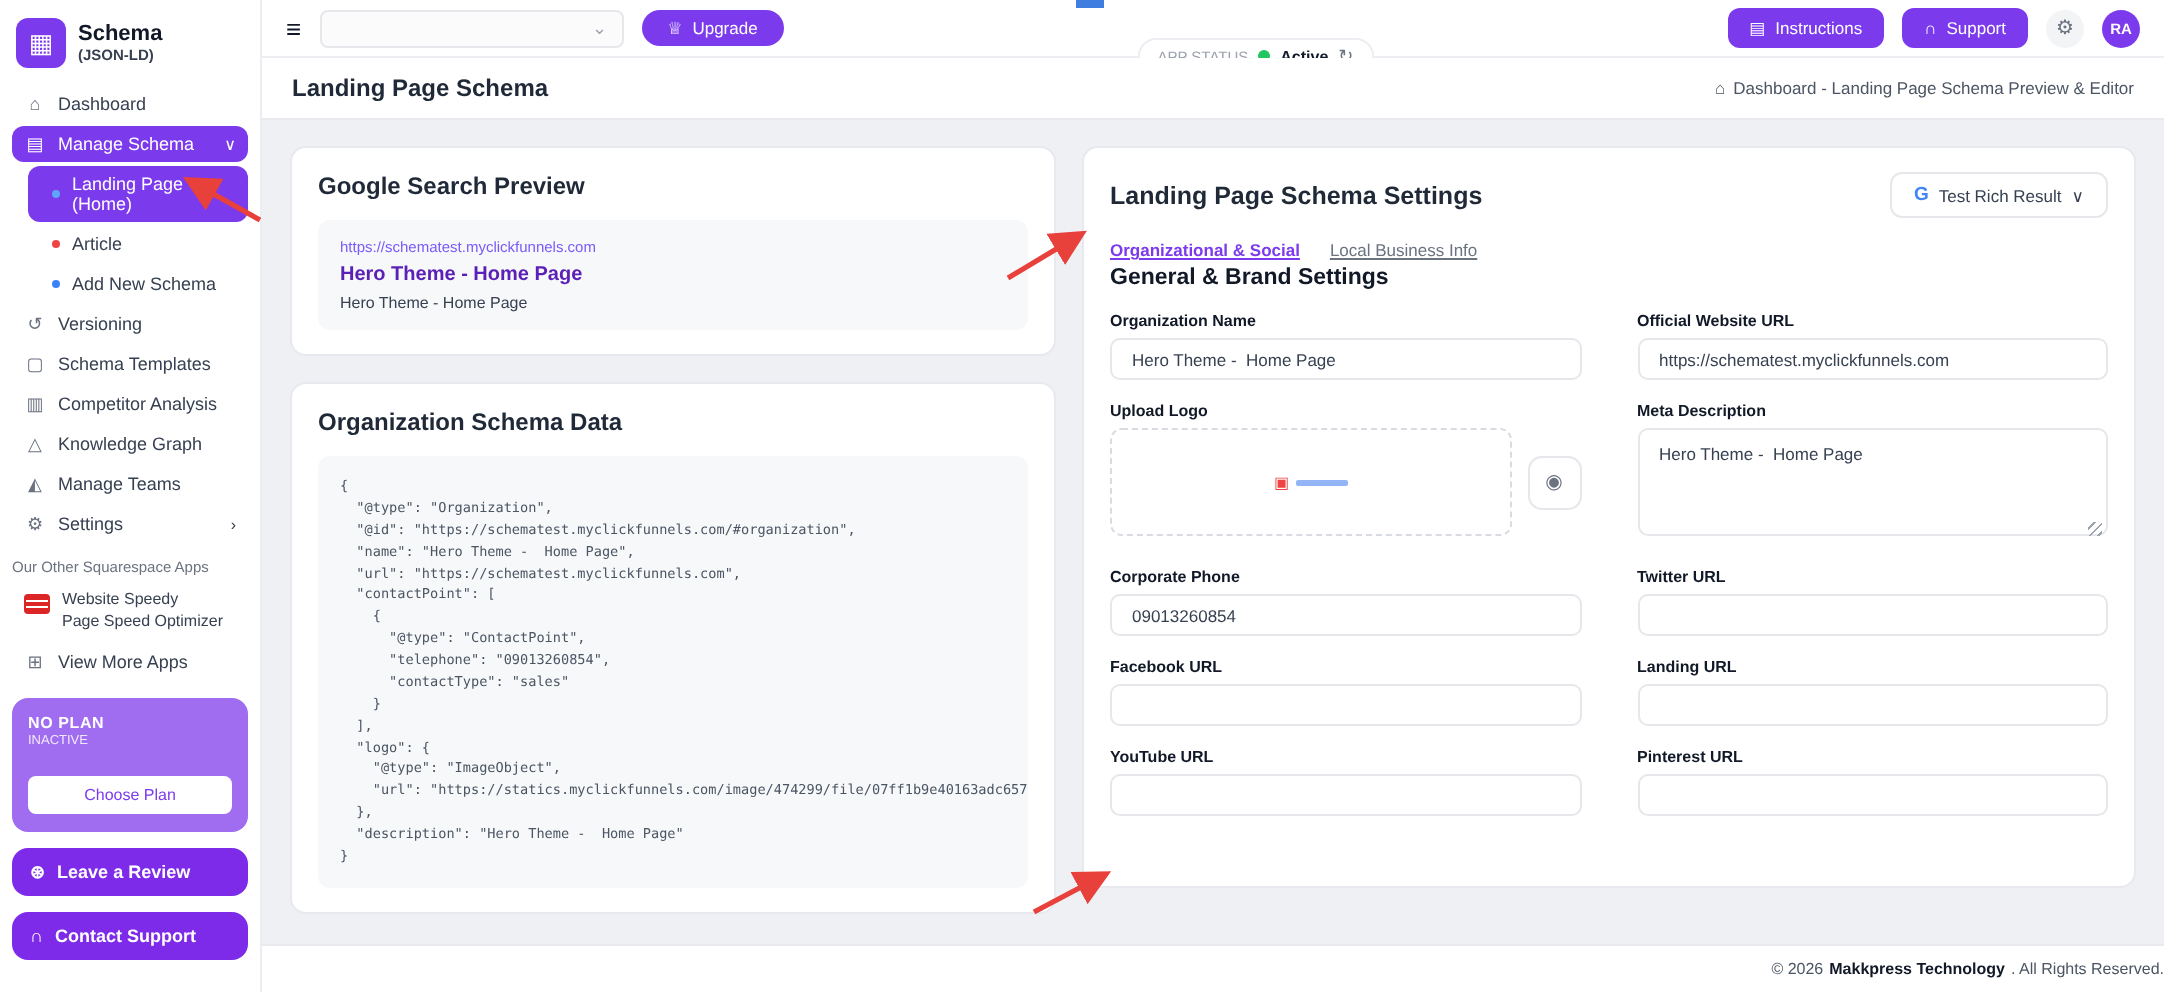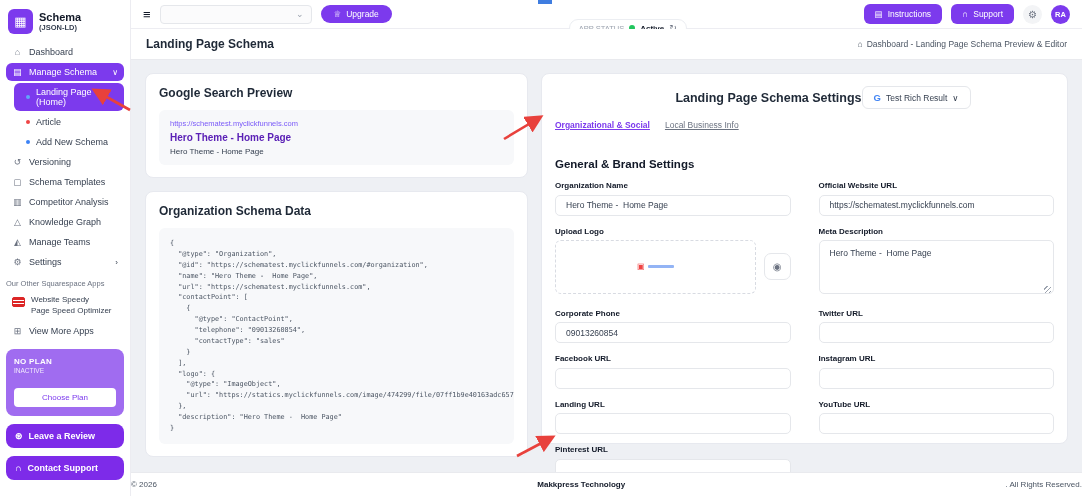--- a/index.html
+++ b/index.html
@@ -79,50 +79,50 @@
   .preview-box { background:#f7f8fa; border-radius:6px; padding:9px 11px; margin-top:10px; }
   .g-url { font-size:7.5px; color:#7a5af8; }
   .g-title { font-size:10px; font-weight:bold; color:#5b21b6; margin-top:4px; }
   .g-desc { font-size:8px; color:#374151; margin-top:4px; }
 
   .json-box { background:#f7f8fa; border-radius:6px; padding:10px 11px; margin:10px 0 0;
     font-family:"DejaVu Sans Mono", monospace; font-size:6.8px; line-height:1.6; color:#4b5563;
     white-space:pre; overflow:hidden; }
 
   .settings-card { flex:1; display:flex; flex-direction:column; min-width:0; }
-  .set-head { display:flex; justify-content:center; align-items:center;margin-left:37px; }
+  .set-head { display:flex; justify-content:space-between; align-items:center; }
   .set-title { font-size:12.5px; font-weight:bold; color:#1f2937; }
   .test-btn { border:1px solid #e5e7eb; border-radius:6px; background:#fff; padding:5px 11px;
     font-size:8.5px; color:#374151; display:flex; align-items:center; gap:5px; cursor:pointer; }
   .g-icon { color:#4285F4; font-weight:bold; font-size:9.5px; }
   .tabs { display:flex; gap:15px; margin-top:11px; }
   .tab { font-size:8.5px; color:#6b7280; text-decoration:underline; cursor:pointer; }
   .tab.active { color:#7c3aed; font-weight:bold; }
-  .section-title { font-size:11.5px; font-weight:bold; color:#111827; margin-top:28px; }
+  .section-title { font-size:11.5px; font-weight:bold; color:#111827; margin-top:3px; }
   .form-grid { display:grid; grid-template-columns:1fr 1fr; column-gap:28px; row-gap:11px; margin-top:11px; }
   .field label { display:block; font-size:8px; font-weight:bold; color:#111827; margin-bottom:4px; }
   .field input { width:100%; height:21px; border:1px solid #e5e7eb; border-radius:5px; padding:0 10px;
     font-size:8.5px; color:#374151; background:#fff; outline:none; }
   .upload-row { display:flex; gap:8px; }
   .upload-box { flex:1; border:1px dashed #d8dbe2; border-radius:6px; height:54px; display:flex;
     align-items:center; justify-content:center; gap:3px; cursor:pointer; }
   .mini-img { font-size:8px; color:#ef4444; }
   .mini-link { width:26px; height:3px; background:#93b4f5; border-radius:1px; }
   .eye-btn { width:27px; height:27px; border:1px solid #e5e7eb; border-radius:7px; background:#fff;
     color:#6b7280; display:flex; align-items:center; justify-content:center; font-size:10px;
     cursor:pointer; align-self:center; }
   .ta-wrap { position:relative; }
   .field textarea { width:100%; height:54px; border:1px solid #e5e7eb; border-radius:5px;
     padding:7px 10px; font-size:8.5px; color:#374151; font-family:"Liberation Sans",sans-serif;
     resize:none; outline:none; }
   .resize-corner { position:absolute; right:3px; bottom:5px; width:7px; height:7px;
     background:repeating-linear-gradient(135deg, transparent 0 2px, #9ca3af 2px 3px); }
 
   .footer { height:24px; background:#fff; border-top:1px solid #e9eaee; display:flex;
-    align-items:center; justify-content:space-between; gap:3px; font-size:8px; color:#4b5563; flex-shrink:0; }
+    align-items:center; justify-content:flex-end; gap:3px; font-size:8px; color:#4b5563; flex-shrink:0; }
   .footer b { color:#111827; }
 
   .arrows { position:absolute; inset:0; width:1082px; height:496px; pointer-events:none; }
   .artifact { position:absolute; left:538px; top:0; width:14px; height:4px; background:#3f7de0; }
 </style>
 </head>
 <body>
 
 <div class="app">
 
@@ -337,24 +337,20 @@
           </div>
           <div class="field">
             <label>Twitter URL</label>
             <input value="" style="">
           </div>
 
           <div class="field">
             <label>Facebook URL</label>
             <input value="" style="">
           </div>
-          <div class="field">
-            <label>Instagram URL</label>
-            <input value="" style="">
-          </div>
 
           <div class="field">
             <label>Landing URL</label>
             <input value="" style="">
           </div>
           <div class="field">
             <label>YouTube URL</label>
             <input value="" style="">
           </div>
 

